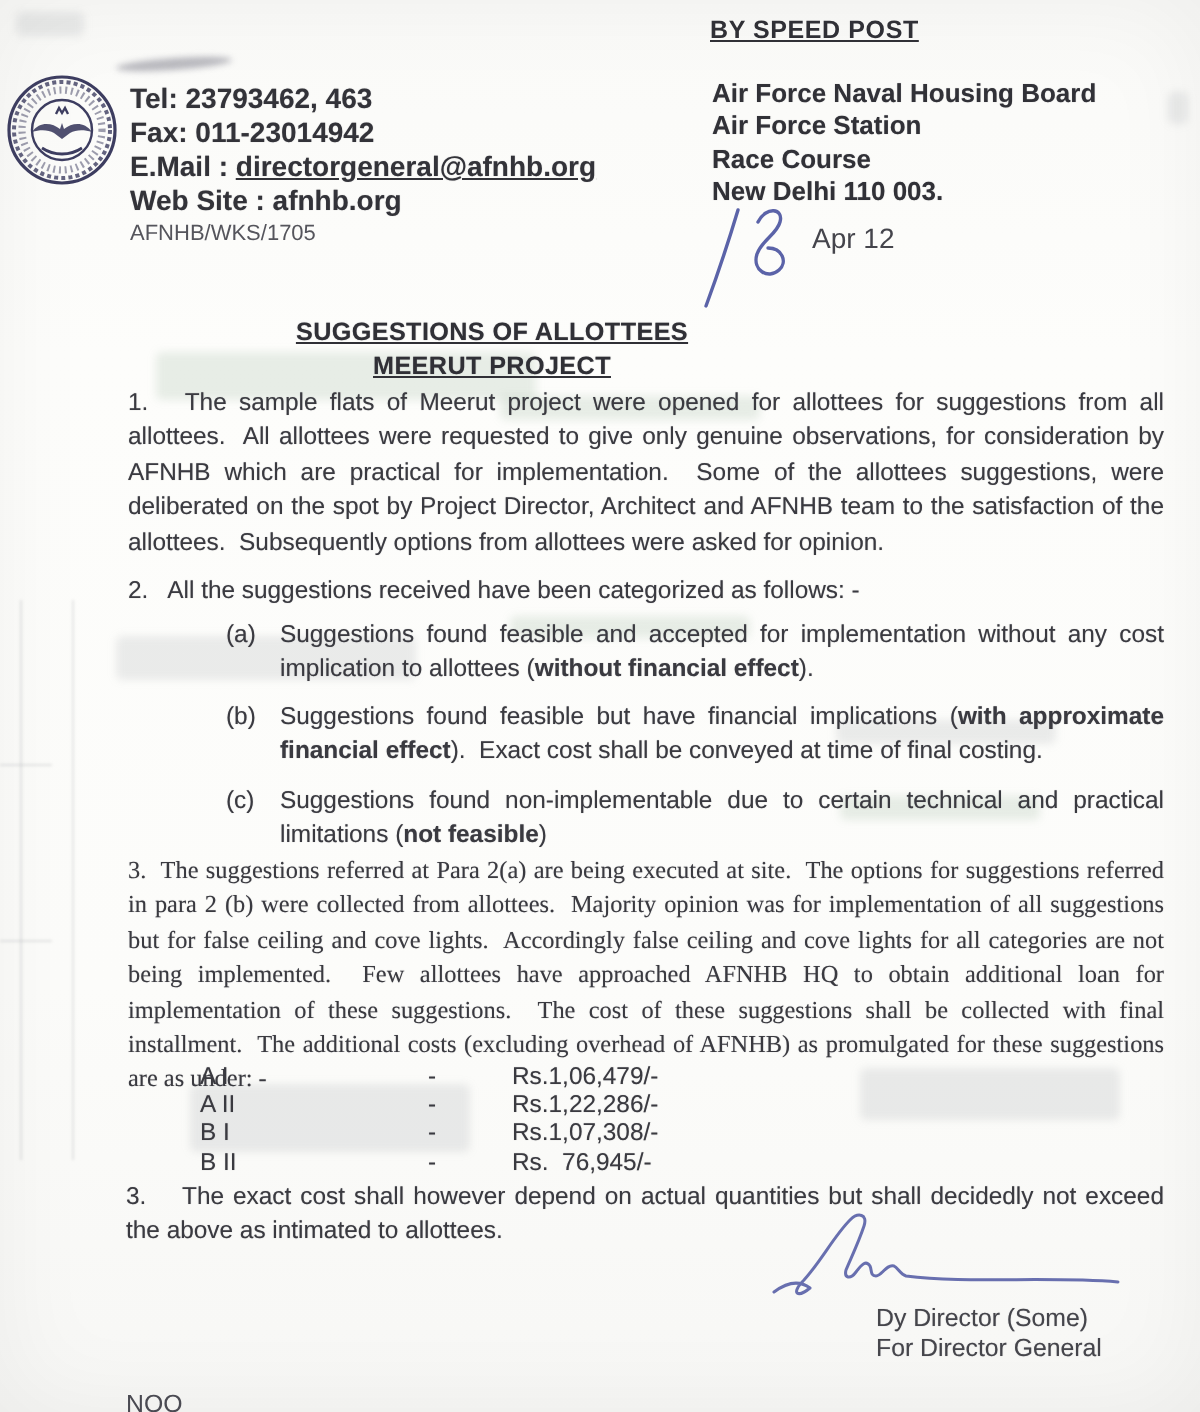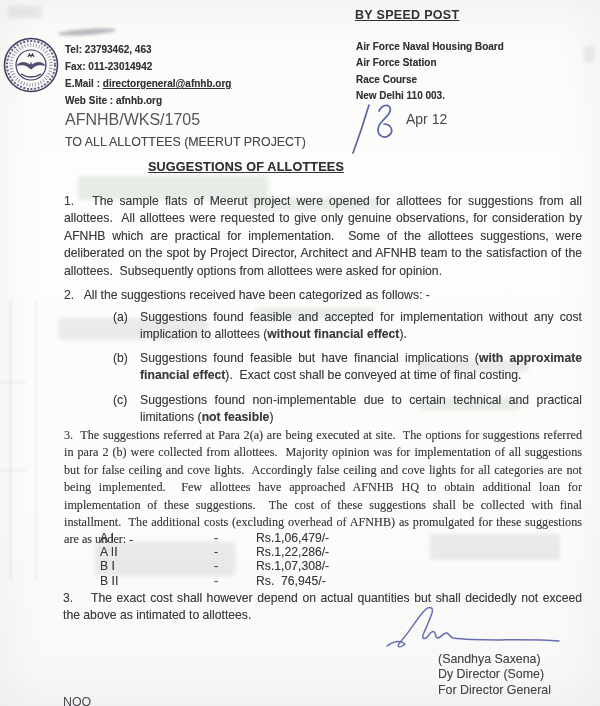--- a/index.html
+++ b/index.html
@@ -17,25 +17,25 @@
   }
   .abs { position:absolute; }
   .u { text-decoration:underline; }
   .doc-text { font-size:12.2px; line-height:17.4px; text-align:justify;
               color:#3a3a40; text-shadow:0 0 0.5px rgba(70,70,80,0.45); }
 
   
   .speed-post { left:355px; top:8px; font-size:12.5px; font-weight:bold;
                 text-decoration:underline; letter-spacing:0.3px; color:#303036; }
   .seal { left:2px; top:36px; }
-  .contact { left:65px; top:41px; font-size:10px; font-weight:bold;
+  .contact { left:65px; top:41px; font-size:14px; font-weight:bold;
              line-height:17px; color:#333339; text-shadow:0 0 0.5px rgba(70,70,80,0.45); }
-  .address { left:356px; top:39px; font-size:10px; font-weight:bold;
+  .address { left:356px; top:39px; font-size:13px; font-weight:bold;
              line-height:16.4px; color:#313137; text-shadow:0 0 0.5px rgba(70,70,80,0.45); }
-  .ref { left:65px; top:111px; font-size:16px; color:#55555c; }
+  .ref { left:65px; top:111px; font-size:11px; color:#55555c; }
   .hand-date { left:344px; top:98px; }
   .date-typed { left:406px; top:111px; font-size:14px; color:#45454c; }
   .addressee { left:65px; top:135px; font-size:12.4px; color:#47474e;
                text-shadow:0 0 0.5px rgba(70,70,80,0.4); }
 
   
   .title { left:0; top:157px; width:492px; text-align:center; }
   .title-line { display:inline-block; font-size:12.6px; font-weight:bold;
                 text-decoration:underline; letter-spacing:0.2px; color:#303036;
                 text-shadow:0 0 0.5px rgba(60,60,70,0.5); }
@@ -124,24 +124,24 @@
   <div class="abs ref">AFNHB/WKS/1705</div>
 
   <svg class="abs hand-date" width="55" height="60" viewBox="0 0 55 60">
     <g stroke="#5b63a8" stroke-width="1.7" fill="none" stroke-linecap="round">
       <path d="M25,7 C22,17 16,36 9,55"></path>
       <path d="M35,13 C39,5 48,6 46,13 C44.5,19 37,22 34.5,29 C32,37 40,42 45.5,37 C50,33 47,26 40,26"></path>
     </g>
   </svg>
   <div class="abs date-typed">Apr 12</div>
 
-  <div class="abs addressee">TO ALL ALLOTTEES (MEERUT PROJECT)</div>
 
   <div class="abs title">
     <div><span class="title-line">SUGGESTIONS OF ALLOTTEES</span></div>
+    <div class="row2"><span class="title-line">MEERUT PROJECT</span></div>
   </div>
 
   <p class="abs doc-text para p1">1.&nbsp;&nbsp; The sample flats of Meerut project were opened for allottees for suggestions from all allottees.&nbsp; All allottees were requested to give only genuine observations, for consideration by AFNHB which are practical for implementation.&nbsp; Some of the allottees suggestions, were deliberated on the spot by Project Director, Architect and AFNHB team to the satisfaction of the allottees.&nbsp; Subsequently options from allottees were asked for opinion.</p>
   <p class="abs doc-text para p2">2.&nbsp;&nbsp; All the suggestions received have been categorized as follows: -</p>
 
   <div class="list-item ia abs doc-text" style="left:0; width:600px;">
     <span class="marker">(a)</span>
     <span class="itext"><span>Suggestions found feasible and accepted for implementation without any cost implication to allottees (</span><b>without financial effect</b><span>).</span></span>
   </div>
   <div class="list-item ib abs doc-text" style="left:0; width:600px;">
@@ -177,20 +177,19 @@
       <span class="amt">Rs.&nbsp; 76,945/-</span>
     </div>
   </div>
 
   <p class="abs doc-text para p4" style="width:519px;">3.&nbsp;&nbsp;&nbsp; The exact cost shall however depend on actual quantities but shall decidedly not exceed the above as intimated to allottees.</p>
 
   <svg class="abs signature-svg" width="180" height="52" viewBox="0 0 180 52">
     <path d="M4,44 C12,38 18,39 22,42 C16,47 12,45 19,38 C28,28 34,16 42,8 C46,4 51,5 49,11 C46,20 42,28 40,33 C39,37 42,38 45,34 C48,30 50,28 52,31 C53,33 52,36 55,36 C58,36 60,30 64,31 C66,32 67,35 70,36 C100,40 140,36 176,39" stroke="#5b63a8" stroke-width="1.5" fill="none" stroke-linecap="round" stroke-linejoin="round" opacity="0.92"></path>
   </svg>
   <div class="abs sig-block">
-    <div>(Sandhya Saxena)</div>
     <div>Dy Director (Some)</div>
     <div>For Director General</div>
   </div>
 
   <div class="abs footer-noo">NOO</div>
 
 </div>
 
 </body></html>

